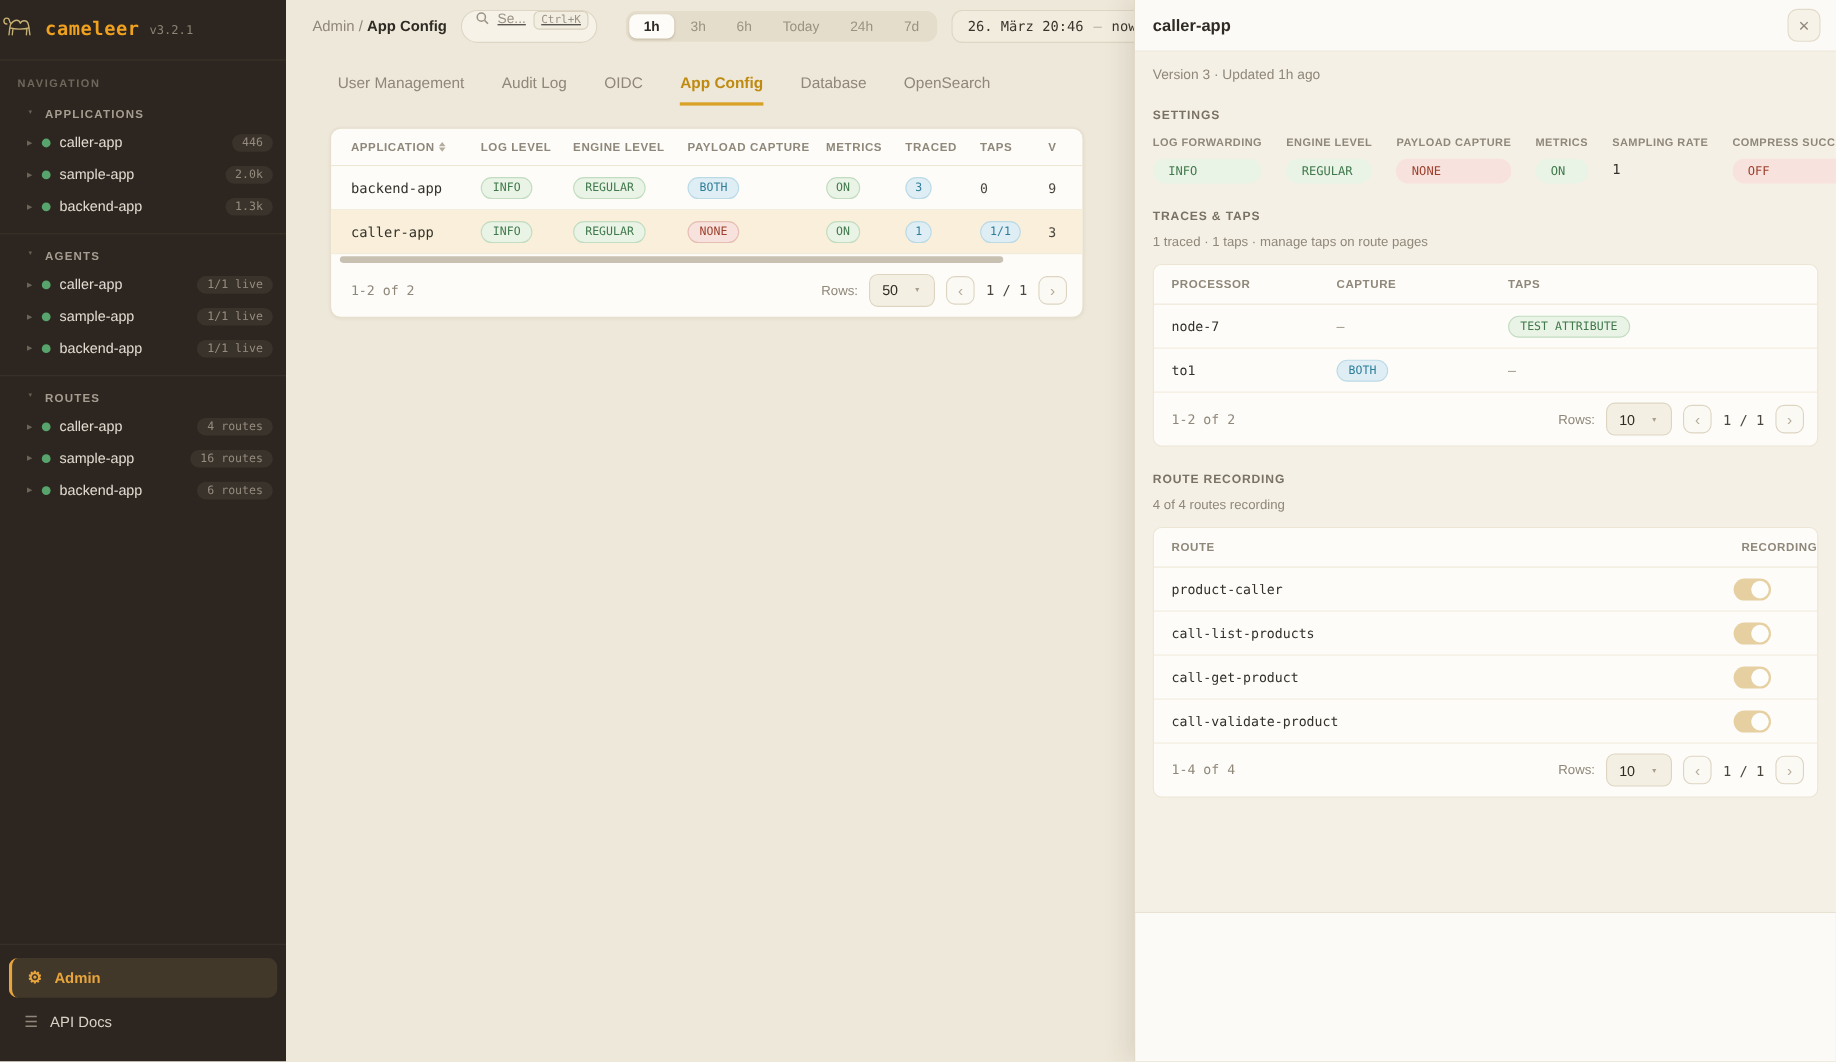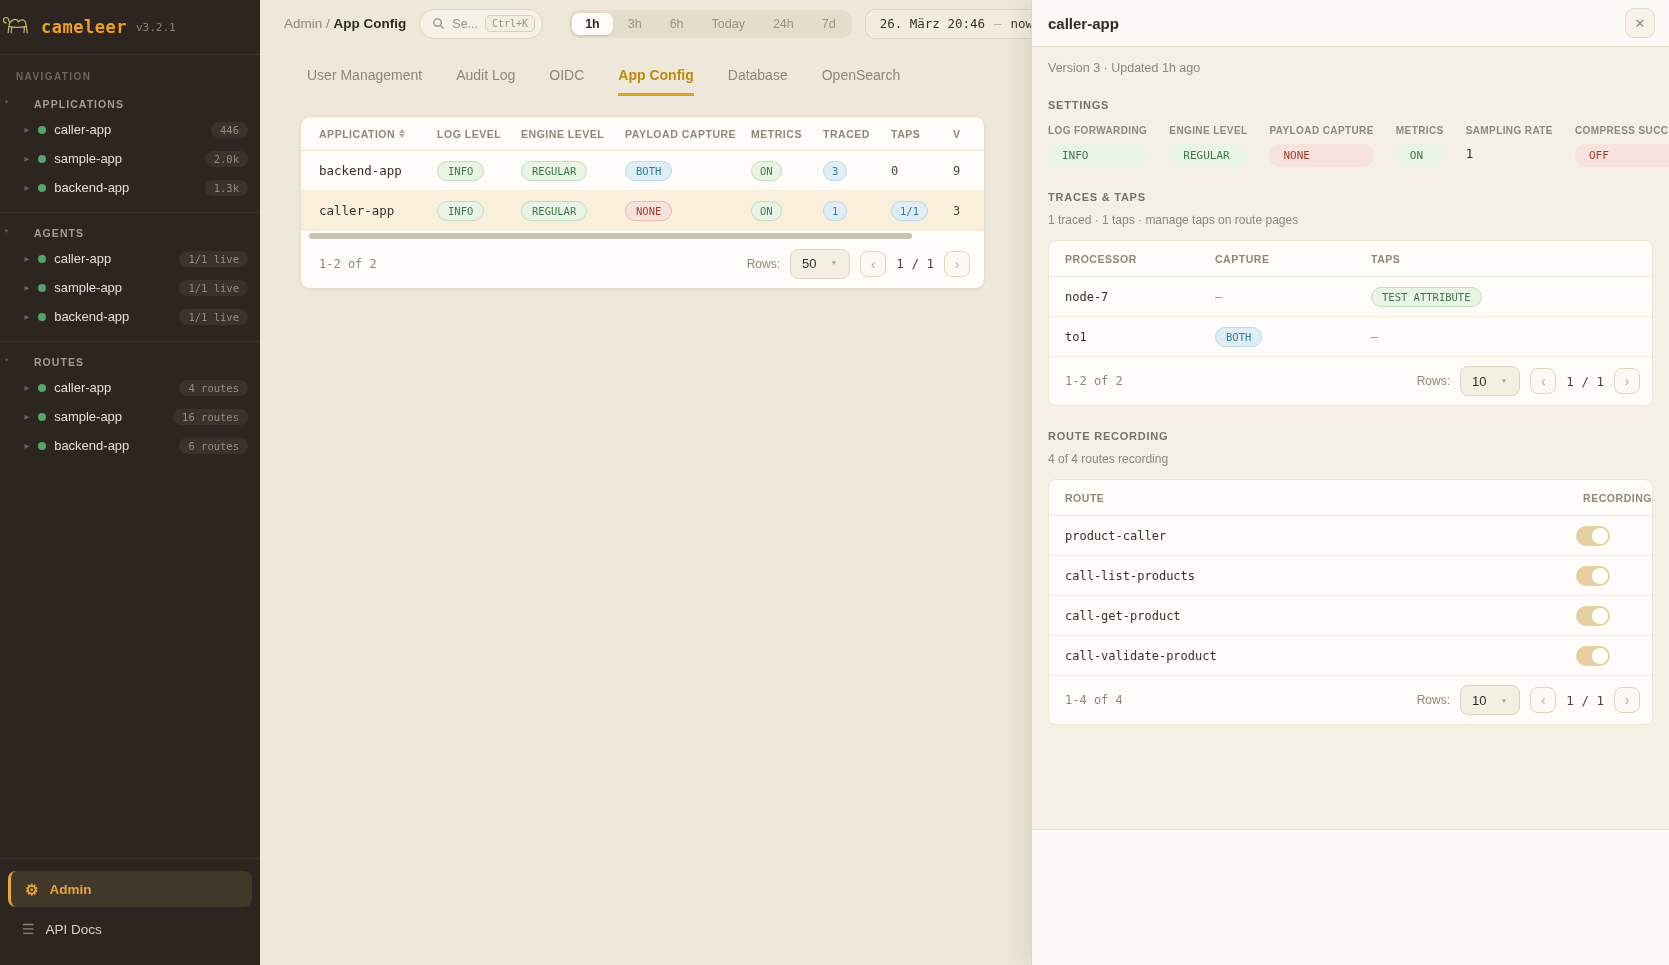--- a/index.html
+++ b/index.html
@@ -21,21 +21,21 @@
   .logo-ver { font-family:"DejaVu Sans Mono", monospace; font-size:11px; color:#8b8376; }
   .filter-wrap { margin:14px 12px 8px; position:relative; }
   .filter-wrap svg { position:absolute; left:10px; top:7px; }
   input.filter {
     width:100%; height:28px; background:rgba(0,0,0,.14); border:1px solid #443c32;
     border-radius:8px; color:#cfc8bc; font-size:12.5px; padding:0 10px 0 30px; outline:none;
     font-family:"Liberation Sans", sans-serif;
   }
   input.filter::placeholder { color:#7b7367; }
   .nav-label { padding:16px 16px 4px; font-size:10px; letter-spacing:.14em; color:#6e675c; font-weight:bold; }
-  .group-header { display:flex; gap:23px; padding:12px 3px 5px;
+  .group-header { display:flex; gap:9px; padding:12px 24px 5px;
     color:#a59d90; font-size:10.5px; font-weight:bold; letter-spacing:.1em; cursor:pointer; }
   .group-caret { color:#665f54; font-size:7px; line-height:1; }
   .nav-item { display:flex; align-items:center; height:29px; padding:0 12px 0 24px; gap:8px;
     font-size:13px; color:#e3ddd3; cursor:pointer; }
   .item-caret { color:#6b6458; font-size:8px; line-height:1; }
   .dot { width:8px; height:8px; border-radius:50%; background:#57a46c; flex:0 0 8px; }
   .badge { margin-left:auto; background:#3a332b; color:#948c7f;
     font-family:"DejaVu Sans Mono", monospace; font-size:10.5px; padding:2px 9px; border-radius:10px; }
   .group-divider { height:1px; background:#39322a; margin:10px 0 2px; }
   .sidebar-footer { margin-top:auto; border-top:1px solid #39322a; padding:12px 8px 14px; }
@@ -43,22 +43,22 @@
     font-size:13.5px; color:#d6d0c5; margin-bottom:4px; border-radius:8px; cursor:pointer; }
   .footer-item.active { background:#42382a; border-left:3px solid #e7a53c; color:#e7a53c; font-weight:bold; }
   .gear { color:#e7a53c; font-size:15px; line-height:1; }
   .burger { color:#8f8779; font-size:14px; line-height:1; }
 
   
   .main { position:absolute; left:260px; top:0; width:771px; height:965px; }
   .main-header { height:47px; display:flex; align-items:center; padding-left:24px; gap:13px; }
   .breadcrumb { font-size:13.5px; color:#8f8779; white-space:nowrap; }
   .crumb-current { color:#2f2b24; font-weight:bold; }
-  .search-pill { display:flex; align-items:center; gap:7px; height:30px; padding:0 7px 0 12px;
-    border:1px solid #ded6c4; background:#f6f2e8; border-radius:999px; cursor:pointer; }
+  .search-pill { display:flex; align-items:flex-start; gap:7px; height:30px; padding:0 7px 0 12px;
+    border:1px solid #ded6c4; background:#f6f2e8; border-radius:999px; cursor:pointer;text-decoration:underline; }
   .search-ph { color:#9b9384; font-size:12.5px; }
   .kbd { font-family:"DejaVu Sans Mono", monospace; font-size:10px; color:#9b9384;
     border:1px solid #d8d0bd; border-radius:5px; padding:2px 6px; background:#f3eee2; }
   .vdivider { width:1px; height:24px; background:#d8d0bd; }
   .segmented { display:flex; background:#e5ddcc; border-radius:10px; padding:3px; gap:2px; }
   .seg { padding:4px 13px; font-size:12.5px; color:#9a9282; border-radius:7px; cursor:pointer; white-space:nowrap; }
   .seg.active { background:#fdfcf8; color:#2f2b24; font-weight:bold; box-shadow:0 1px 2px rgba(80,60,20,.18); }
   .date-box { display:flex; align-items:center; gap:9px; height:30px; padding:0 14px;
     border:1px solid #ded6c4; border-radius:10px; background:#f2ecdf;
     font-family:"DejaVu Sans Mono", monospace; font-size:12.5px; color:#3a352c; white-space:nowrap; cursor:pointer; }

